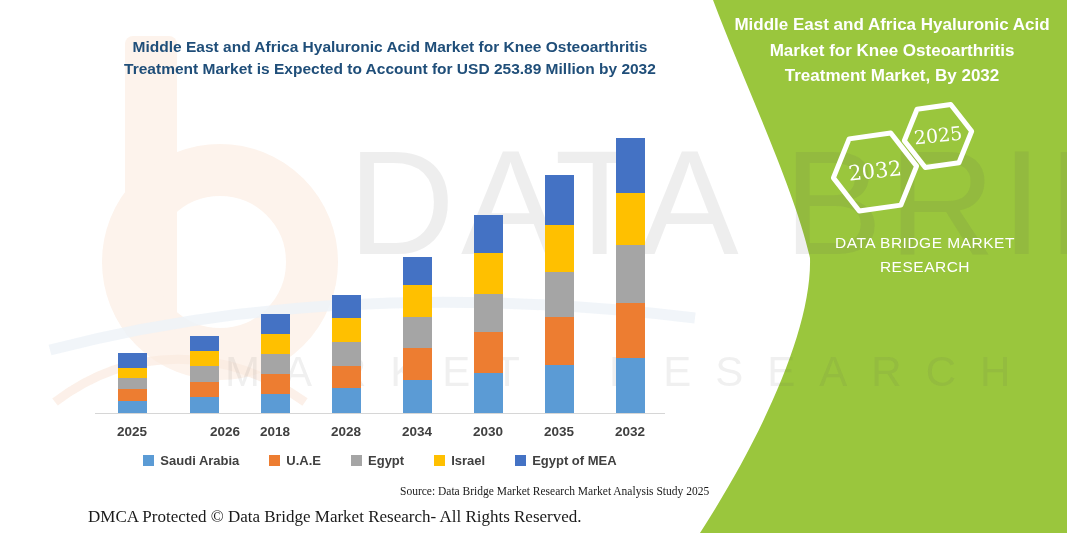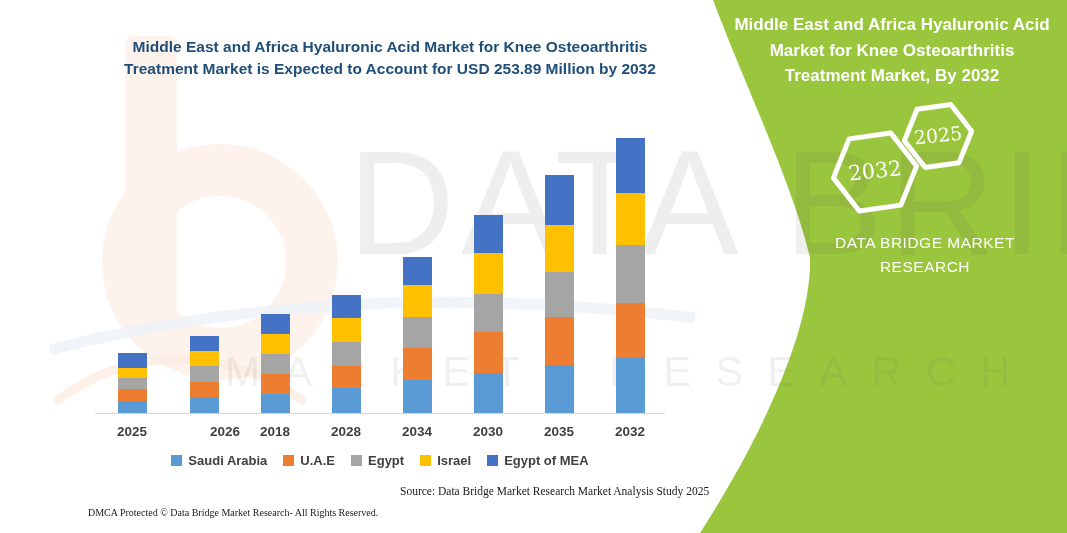--- a/index.html
+++ b/index.html
@@ -27,28 +27,28 @@
   
   .plot{position:absolute;left:95px;top:130px;width:570px;height:283px;z-index:4;
     border-bottom:1px solid #d6d6d6;}
   .bar{position:absolute;bottom:0;width:29px;display:flex;flex-direction:column-reverse;}
   .seg{width:100%;}
 
   .x-labels{position:absolute;left:95px;top:424px;width:570px;height:18px;z-index:4;}
   .x-label{position:absolute;width:72px;text-align:center;font-size:13.5px;font-weight:700;color:#404040;}
 
   .legend{position:absolute;left:95px;top:453px;width:570px;z-index:4;
-    display:flex;justify-content:center;align-items:center;gap:16px;}
+    display:flex;justify-content:center;align-items:center;gap:30px;}
   .legend-item{display:flex;align-items:center;gap:6px;}
   .legend-marker{width:11px;height:11px;display:inline-block;}
   .legend-label{font-size:13px;font-weight:700;color:#404040;white-space:nowrap;}
 
   
   .footer-left{position:absolute;left:88px;top:507px;z-index:4;
-    font-family:"Liberation Serif",serif;font-size:10px;color:#1a1a1a;}
+    font-family:"Liberation Serif",serif;font-size:17px;color:#1a1a1a;}
   .footer-right{position:absolute;left:400px;top:485px;z-index:4;
     font-family:"Liberation Serif",serif;font-size:11.5px;color:#1a1a1a;}
 
   
   .side-title{position:absolute;left:727px;top:12px;width:330px;z-index:5;
     text-align:center;color:#ffffff;font-size:17px;font-weight:600;line-height:1.5;}
   .hex-svg{position:absolute;left:0;top:0;width:1067px;height:533px;z-index:5;}
   .hex-label{position:absolute;z-index:6;color:#ffffff;text-align:center;
     font-family:"DejaVu Serif",serif;transform:rotate(-6deg);}
   .hex-label-2032{left:835px;top:159px;width:80px;font-size:21px;}

